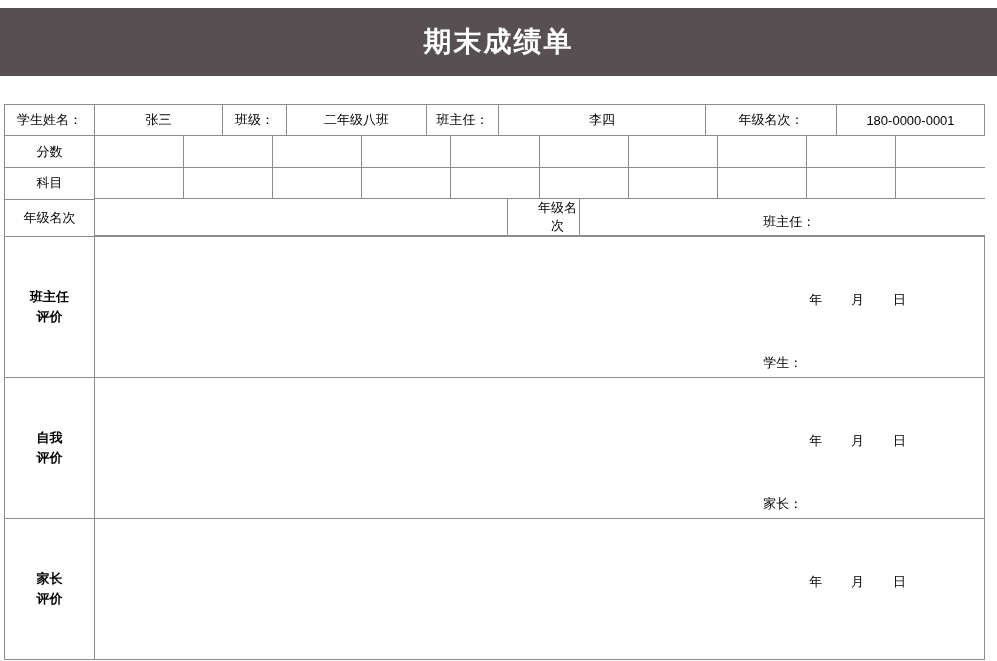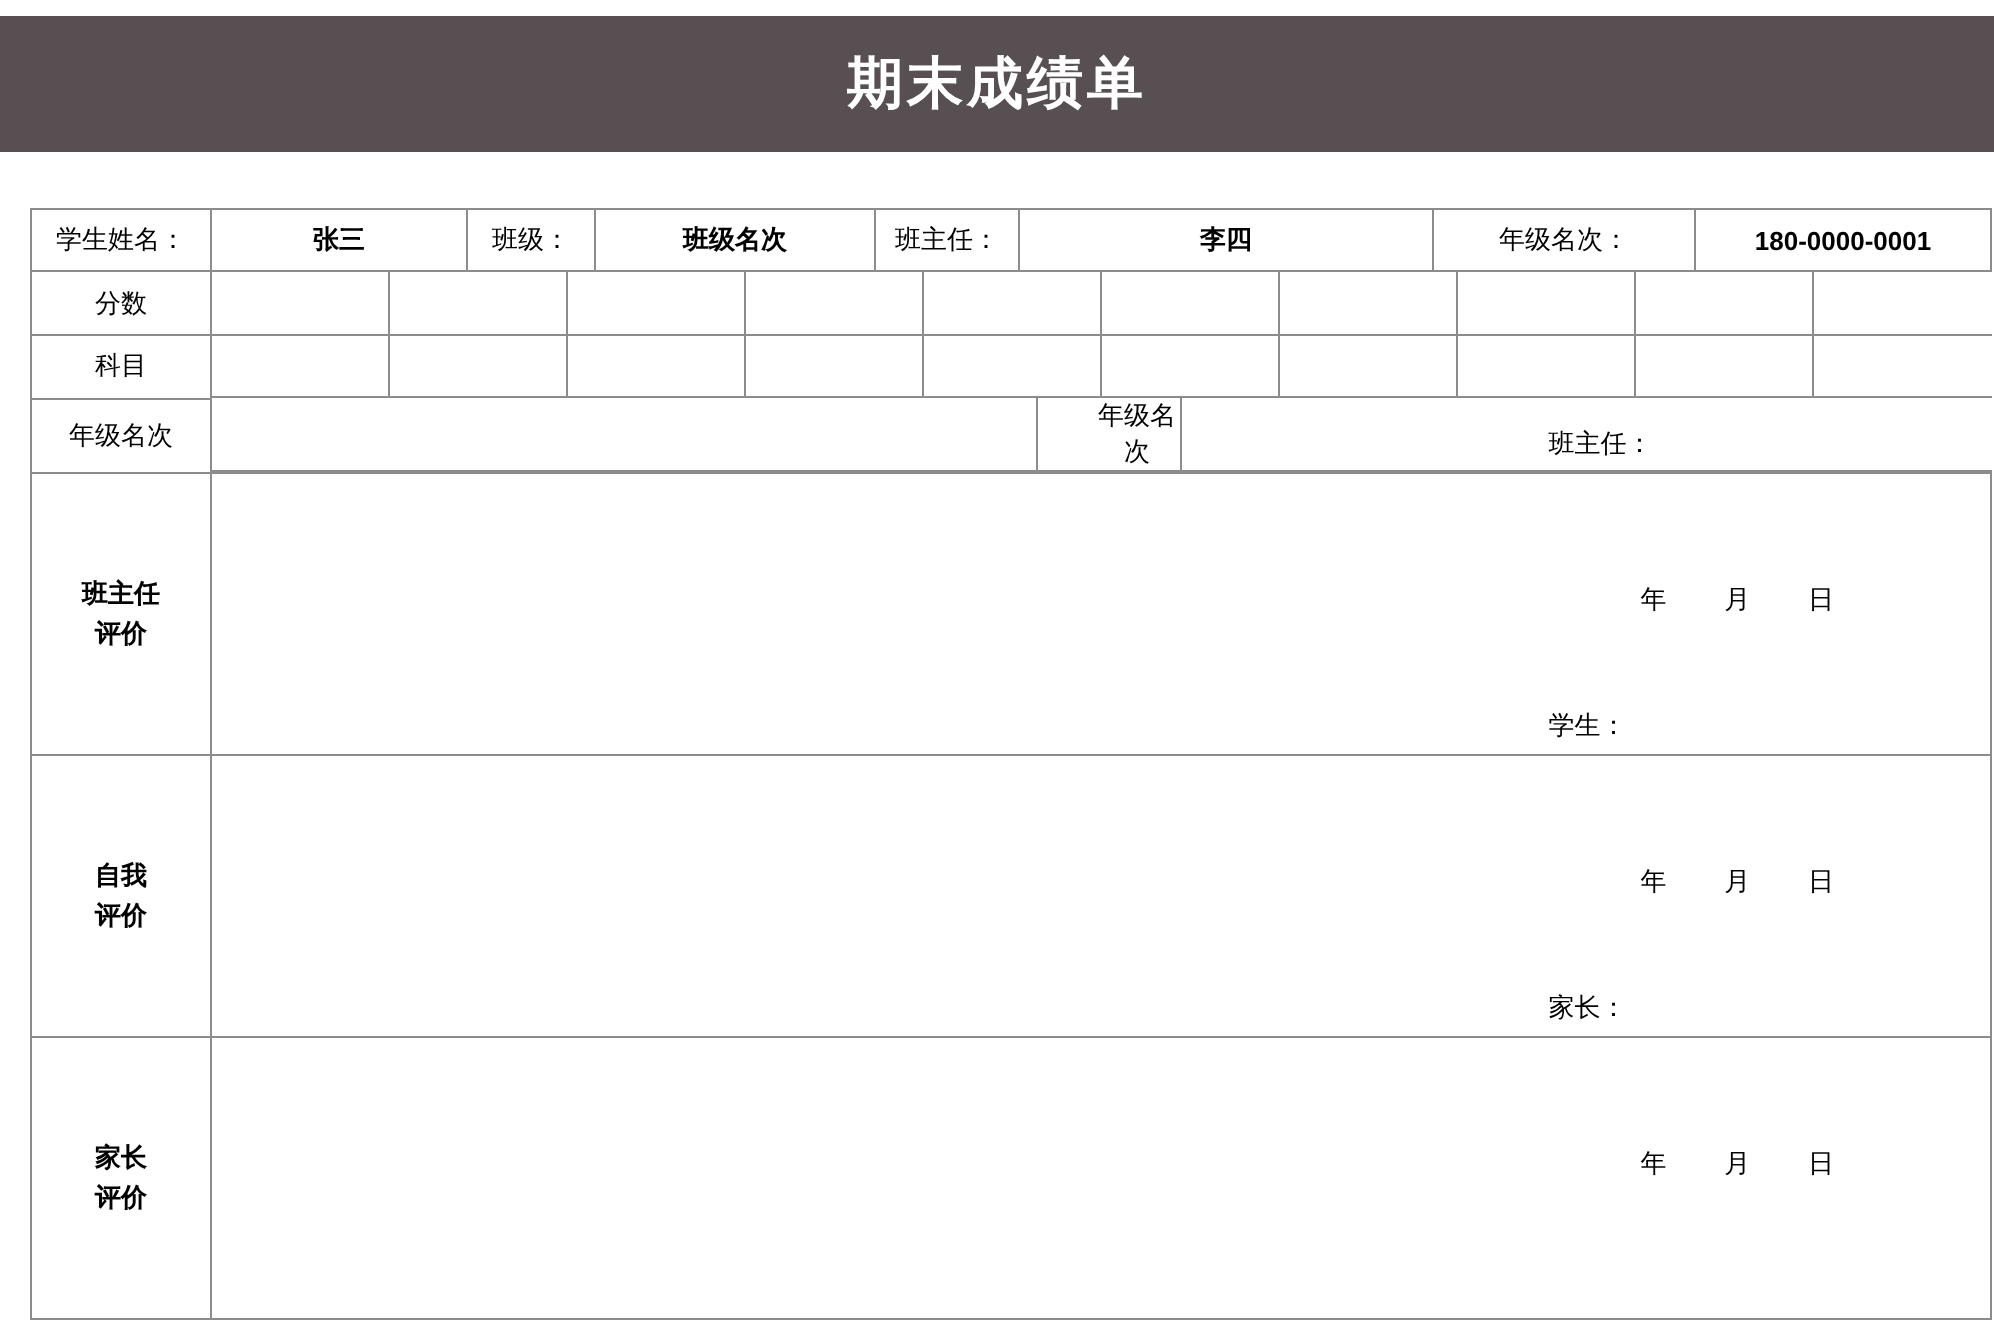--- a/index.html
+++ b/index.html
@@ -28,21 +28,21 @@
     justify-content: center;
   }
   .title-bar .title-text {
     color: #ffffff;
     font-size: 28px;
     font-weight: bold;
     letter-spacing: 2px;
   }
   table.sheet {
     position: absolute;
-    left: 15px;
+    left: 4px;
     top: 104px;
     width: 980px;
     border-collapse: collapse;
     table-layout: fixed;
   }
   table.sheet td {
     border: 1px solid #8c8c8c;
     font-size: 13px;
     color: #000000;
     padding: 0;
@@ -51,21 +51,20 @@
     background: #ffffff;
   }
   td.hdr {
     background: #d9d9d9;
   }
   td.row-h {
     height: 31px;
   }
   .val {
     font-size: 14px;
-    font-weight: bold;
   }
   .lbl {
     font-size: 13px;
   }
   td.comment-label {
     background: #d9d9d9;
     font-size: 13px;
     line-height: 20px;
     font-weight: bold;
   }
@@ -109,21 +108,21 @@
       <col style="width:207px">
       <col style="width:131px">
       <col style="width:148px">
     </colgroup>
     <tbody>
 
       <tr>
         <td class="hdr row-h lbl">学生姓名：</td>
         <td class="row-h val">张三</td>
         <td class="hdr row-h lbl">班级：</td>
-        <td class="row-h val">班级名次</td>
+        <td class="row-h val">二年级八班</td>
         <td class="hdr row-h lbl">班主任：</td>
         <td class="row-h val">李四</td>
         <td class="hdr row-h lbl">年级名次：</td>
         <td class="row-h val">180-0000-0001</td>
       </tr>
 
       <tr>
         <td class="hdr row-h lbl">分数</td>
         <td colspan="7" style="padding:0;border:none;">
           <table style="width:100%;border-collapse:collapse;table-layout:fixed;">

